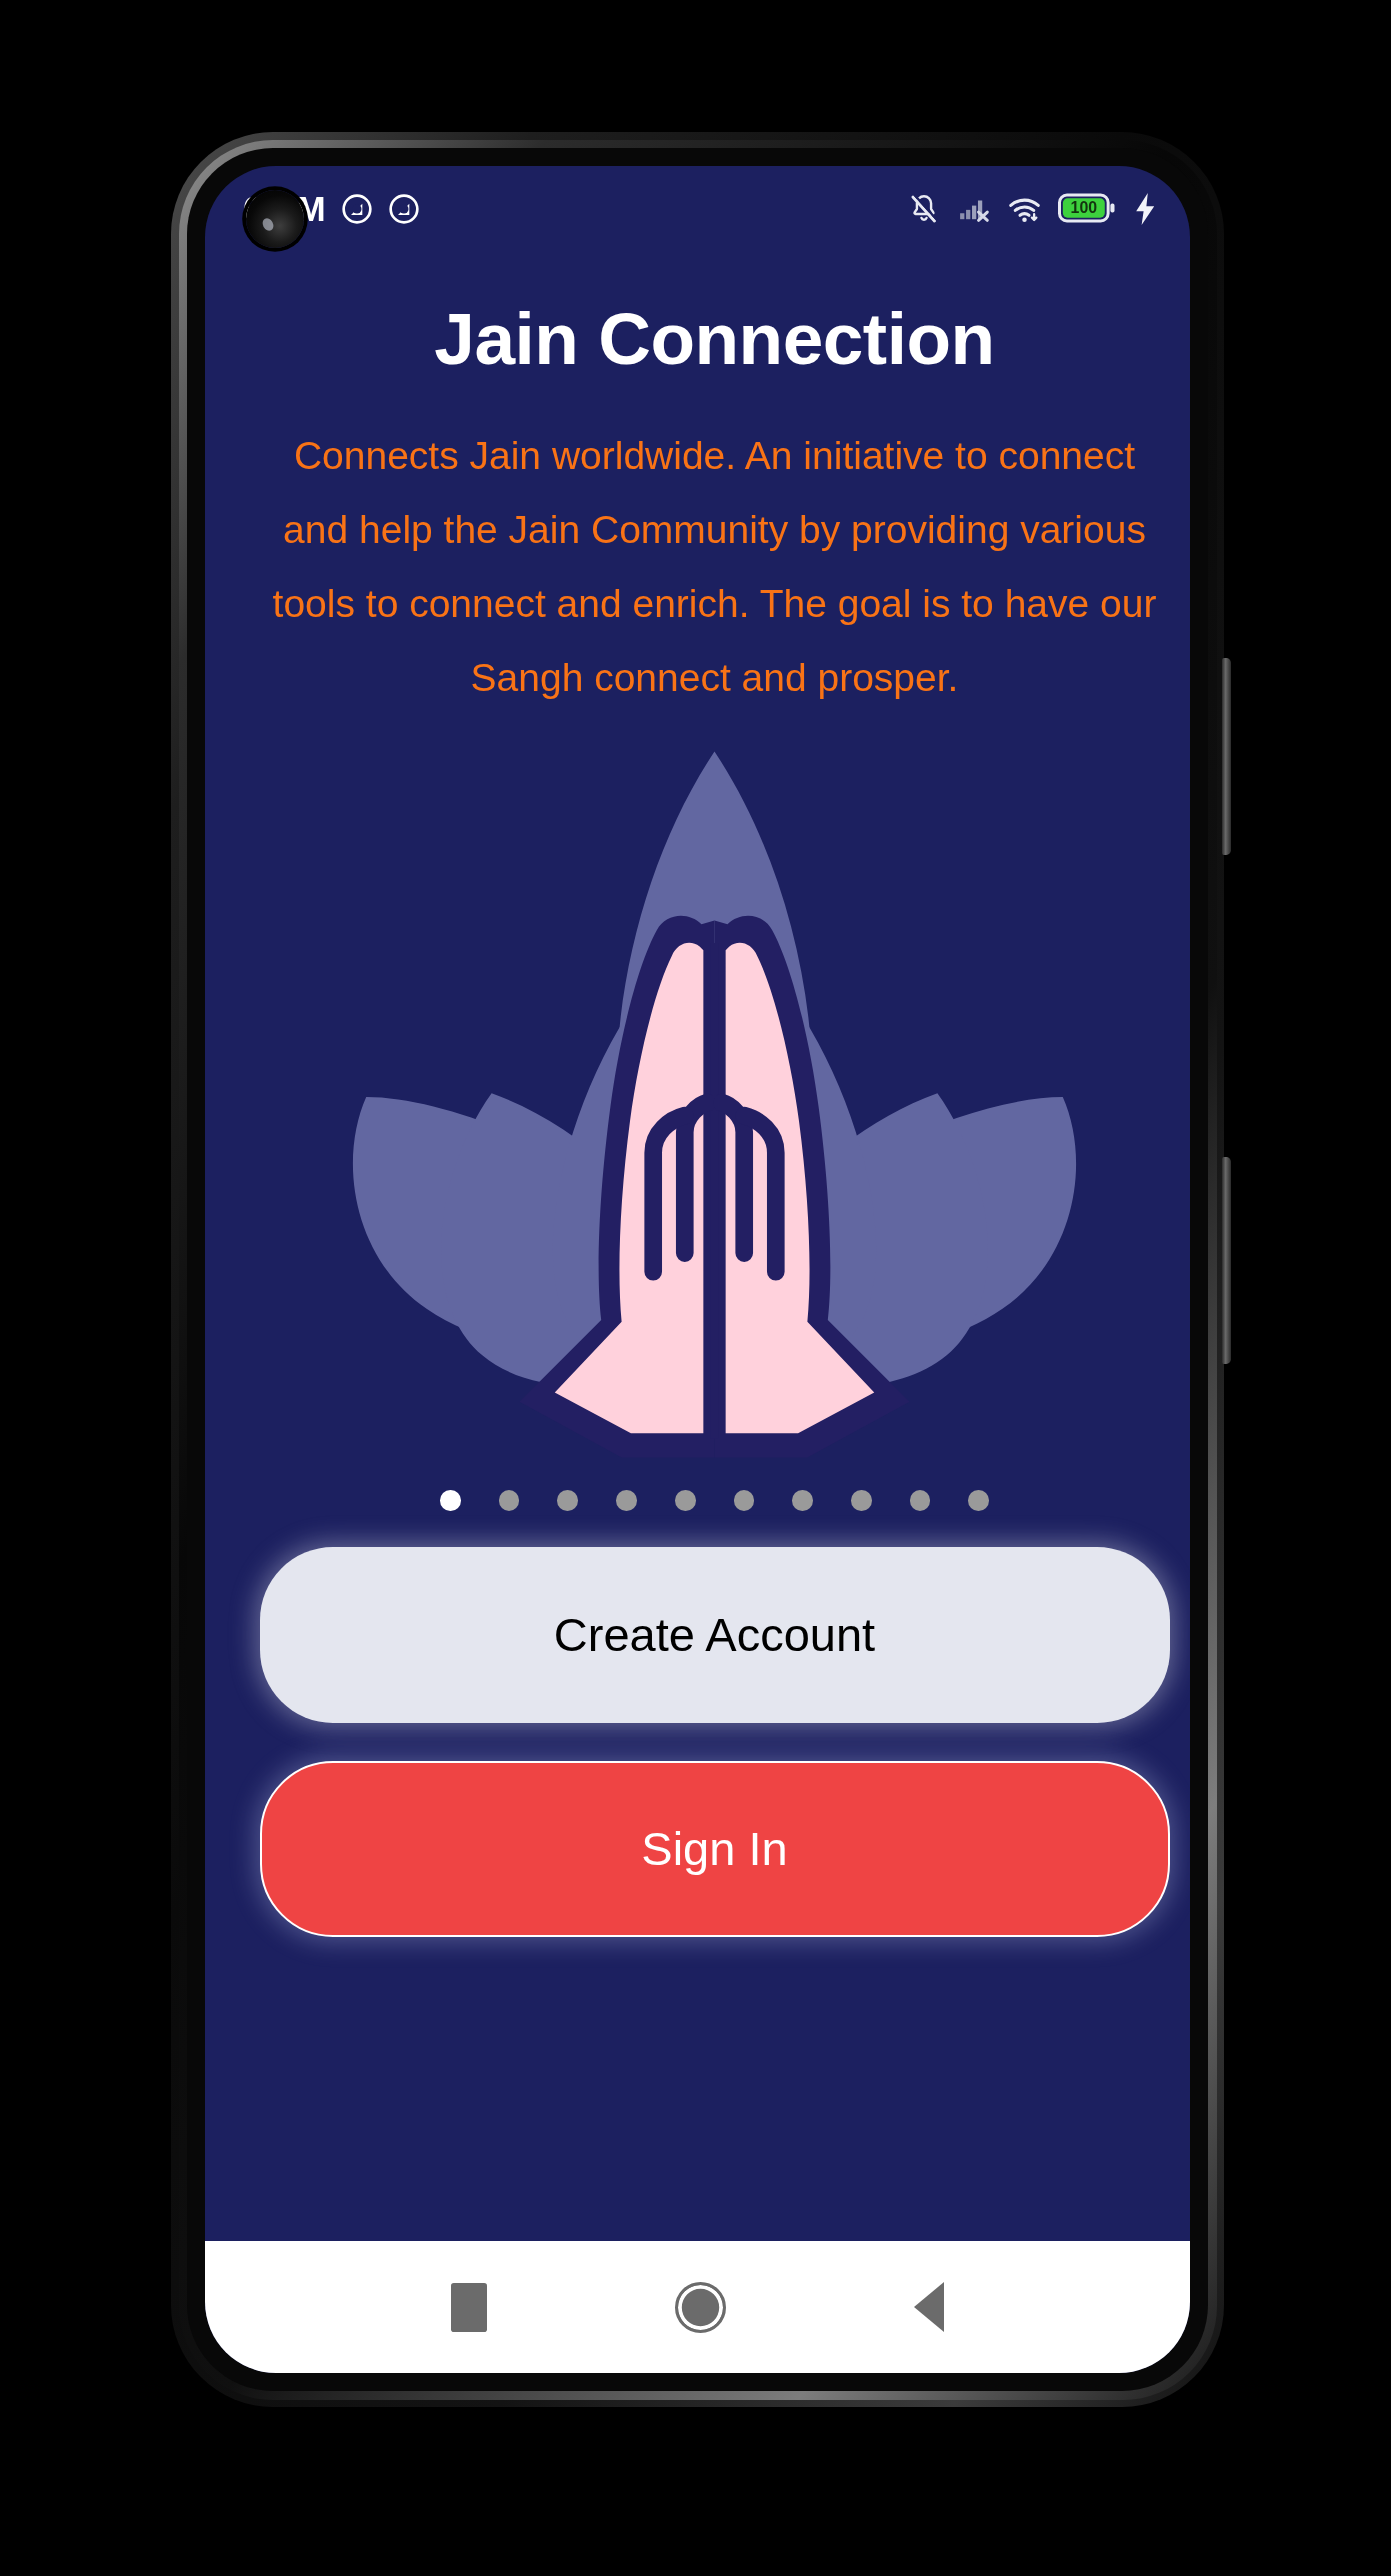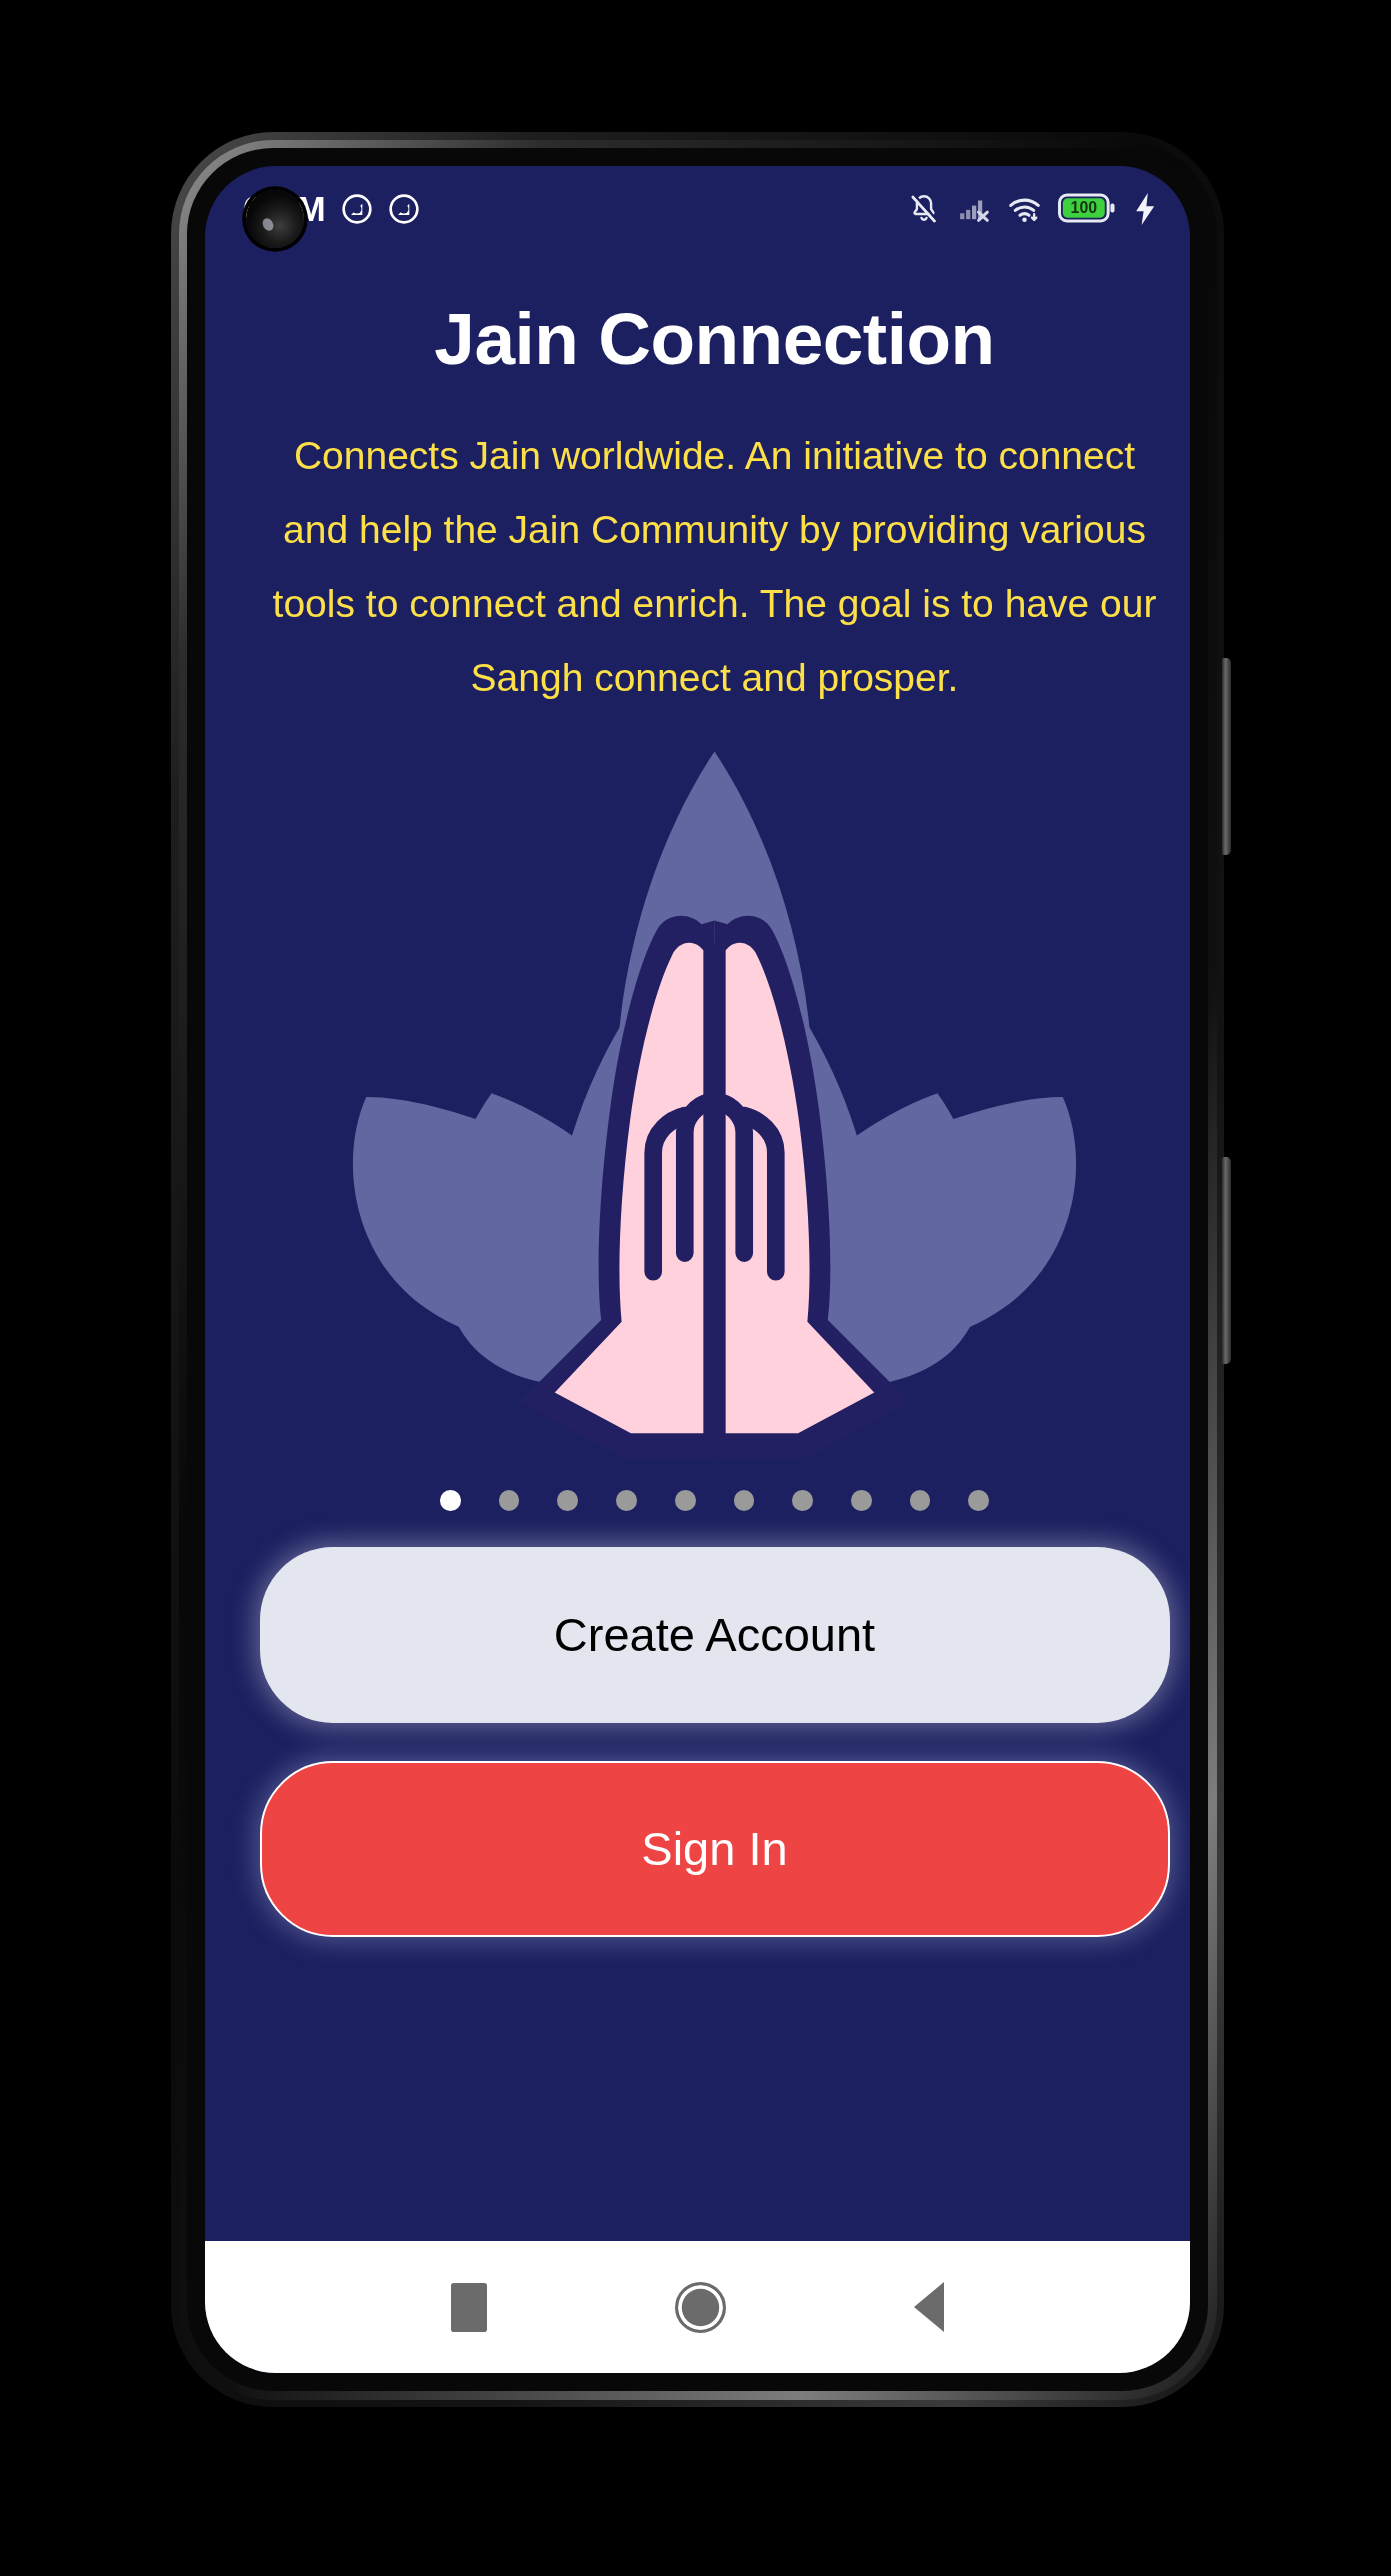--- a/index.html
+++ b/index.html
@@ -112,21 +112,21 @@
     color:#FFFFFF;
     letter-spacing:-0.5px;
     text-align:center;
   }
 
   #app-description {
     margin-top:39px;
     width:884px;
     font-size:39px;
     line-height:74px;
-    color:#fde047;
+    color:#f97316;
     text-align:center;
   }
 
   
   #illustration {
     margin-top:32px;
     width:743px;
     height:715px;
     flex:0 0 auto;
   }

